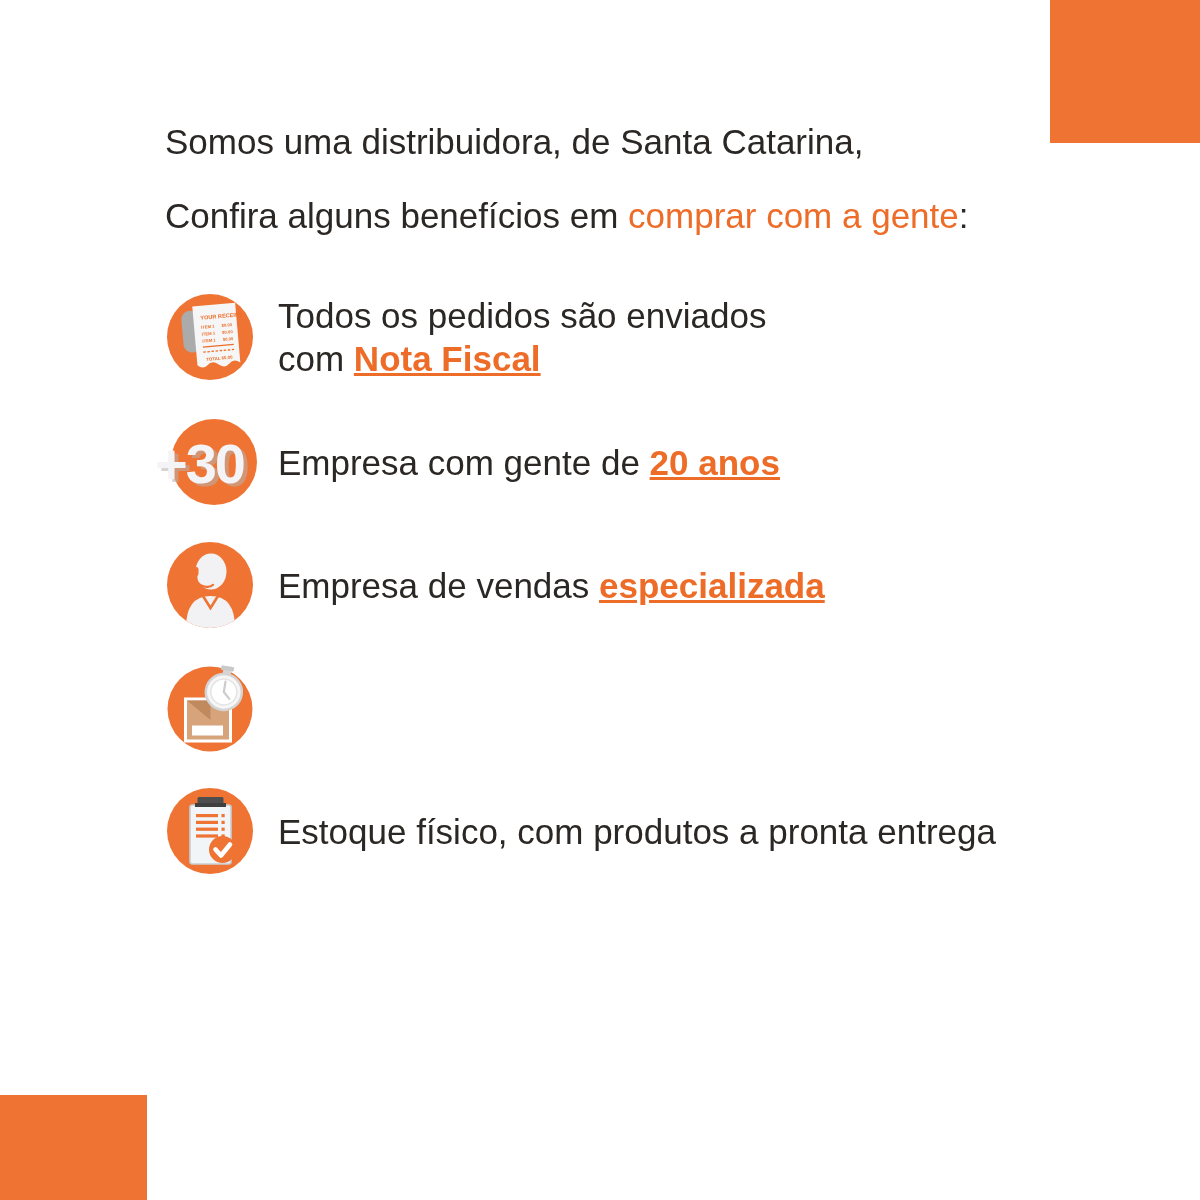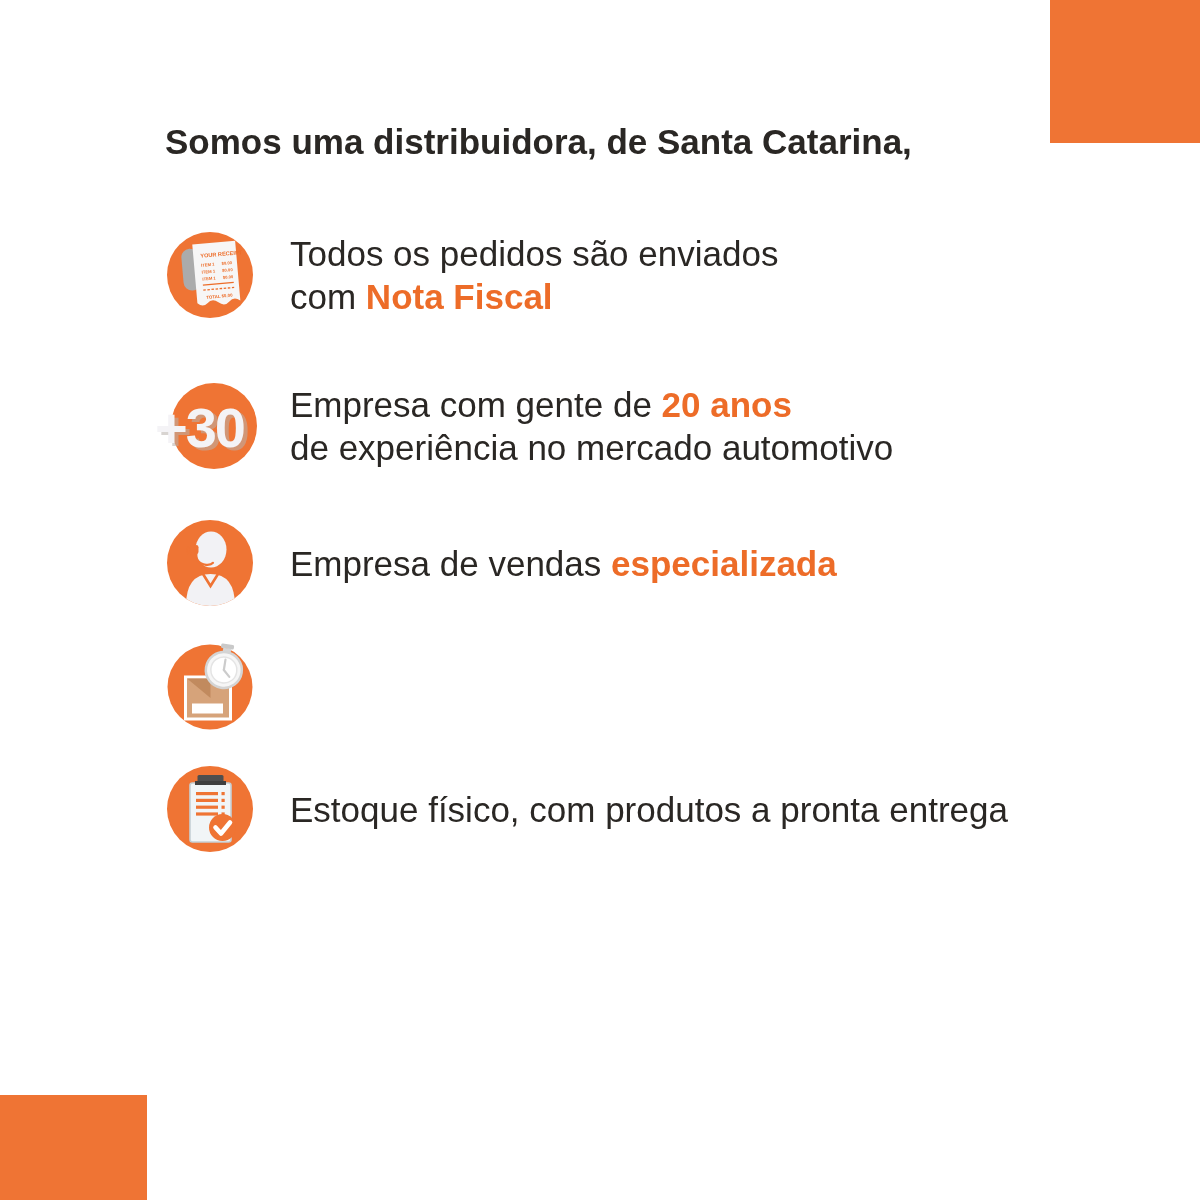--- a/index.html
+++ b/index.html
@@ -15,45 +15,48 @@
   }
   .corner{position:absolute;background:var(--accent-shape);}
   .corner.tr{top:0;right:0;width:150px;height:143px;}
   .corner.bl{bottom:0;left:0;width:147px;height:105px;}
   .content{position:absolute;left:165px;top:84px;width:975px;}
   .headline{margin:0;font-weight:700;color:var(--title-ink);font-size:73px;line-height:88px;letter-spacing:-1px;}
   .hl-line1{display:block;}
   .hl-line2{display:block;margin-top:4px;line-height:74px;}
   .brand{color:var(--accent-text);display:inline-block;padding-bottom:4px;border-bottom:7px solid var(--accent-text);}
   .excl{color:var(--title-ink);}
-  .intro{margin:36px 0 0 0;font-size:35px;line-height:44px;font-weight:700;color:var(--body-ink);}
+  .intro{margin:36px 0 0 0;font-size:35px;line-height:44px;font-weight:400;color:var(--body-ink);}
   .lead{margin:30px 0 0 0;font-size:35px;line-height:44px;color:var(--body-ink);}
   .lead .hl{color:var(--accent-text);font-weight:400;}
   .benefits{margin-top:52px;}
   .row{display:flex;align-items:center;gap:19px;margin-bottom:33px;}
   .iconbox{width:90px;height:90px;flex:0 0 90px;}
   .iconbox svg{display:block;width:90px;height:90px;overflow:visible;}
-  .txt{margin:16px;font-size:35px;line-height:43px;color:var(--body-ink);}
-  .txt .hl{color:var(--accent-text);font-weight:700;}
+  .txt{margin:4px;font-size:35px;line-height:43px;color:var(--body-ink);}
+  .txt .hl{color:var(--accent-text);font-weight:700;text-decoration:underline;}
   .rc-txt{font-family:"Liberation Sans",sans-serif;}
 </style>
 </head>
 <body>
 
 <div class="poster">
   <div class="corner tr"></div>
   <div class="corner bl"></div>
 
   <main class="content">
 
 
     <p class="intro">
       <span>Somos uma distribuidora, de Santa Catarina,</span><br>
     </p>
 
+    <p class="lead">
+      <span>Confira alguns benefícios em </span><span class="hl">comprar com a gente</span><span>:</span>
+    </p>
 
     <section class="benefits">
 
       <div class="row">
         <span class="iconbox">
           <svg viewBox="0 0 90 90">
             <circle cx="45" cy="45" r="43" fill="#EF7434"></circle>
             <g transform="rotate(-5 45 45)">
               <rect x="18" y="17" width="17" height="42" rx="8.5" fill="#ababab"></rect>
               <path d="M30 13 L73 13 L73 73 Q67 68 62 73 Q57 78 51 73 Q45 68 40 73 Q35 77 30 72 Z" fill="#f7f6f6"></path>
@@ -79,21 +82,21 @@
       <div class="row">
         <span class="iconbox">
           <svg viewBox="0 0 90 90">
             <circle cx="49" cy="45" r="43" fill="#EF7434"></circle>
             <text x="-10" y="66" font-size="56" font-weight="700" letter-spacing="-2" fill="#b9b2ad" opacity="0.55" transform="translate(4,3)">+30</text>
             <text x="-10" y="66" font-size="56" font-weight="700" letter-spacing="-2" fill="#f4f3f6">+30</text>
           </svg>
         </span>
         <p class="txt">
           <span>Empresa com gente de </span><span class="hl">20 anos</span><span></span><br>
-          <span>de experiência no mercado automotivo</span><span class="hl"></span><span></span>
+          <span class="hl"></span><span></span>
         </p>
       </div>
 
       <div class="row">
         <span class="iconbox">
           <svg viewBox="0 0 90 90">
             <defs>
                 <clipPath id="clipSupport">
                   <circle cx="45" cy="45" r="43"></circle>
                 </clipPath>

